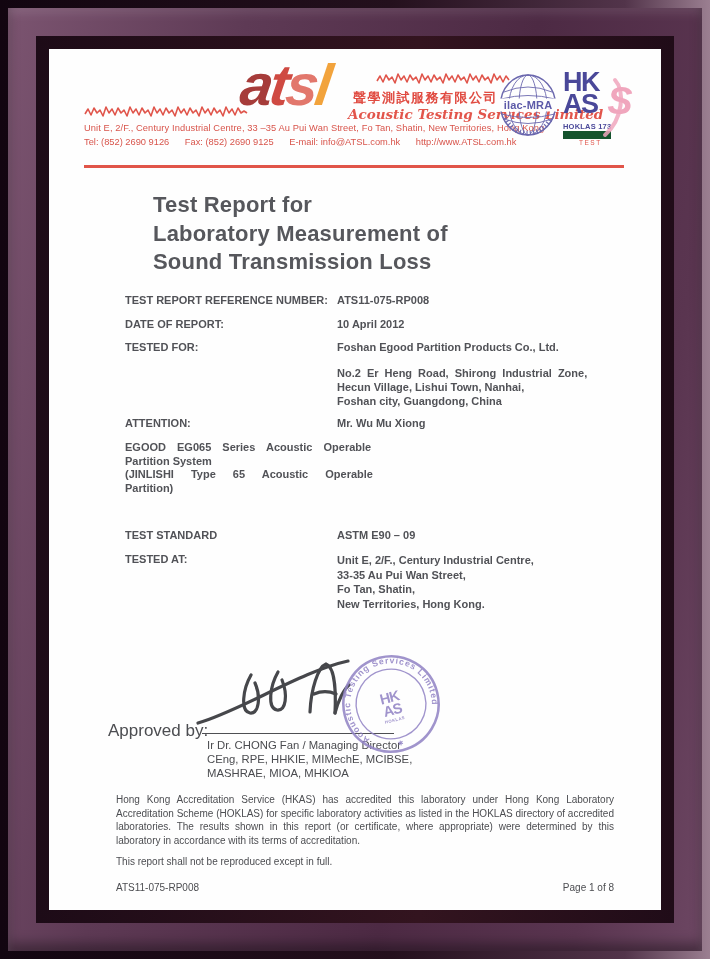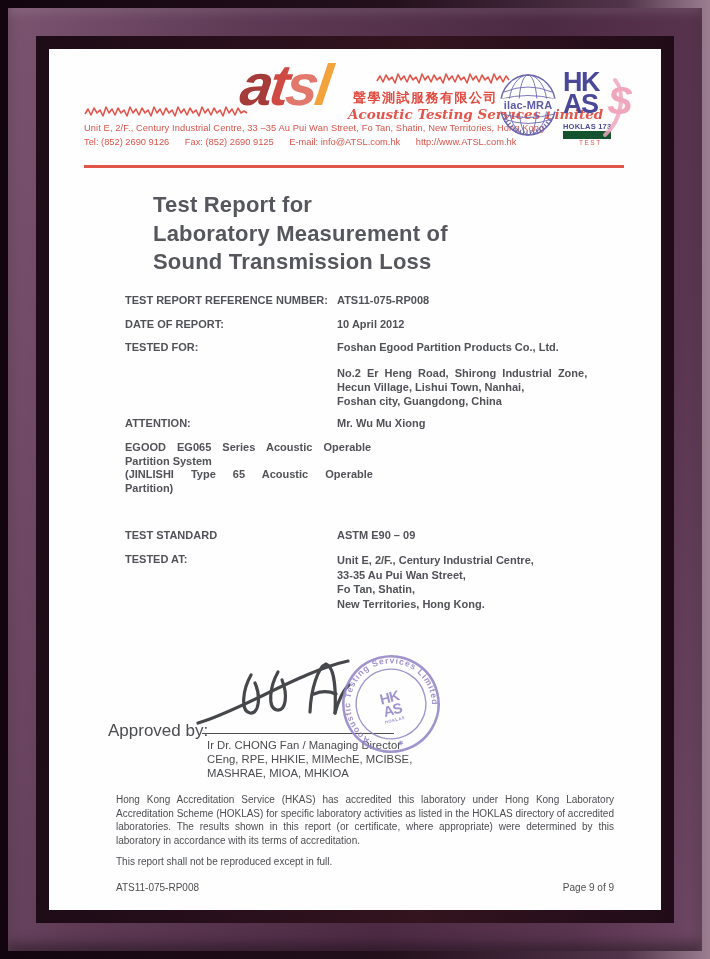--- a/index.html
+++ b/index.html
@@ -200,21 +200,21 @@
                 </g>
               </g>
             </svg>
           </div>
 
           <div class="footer">
             <div class="acc-para">Hong Kong Accreditation Service (HKAS) has accredited this laboratory under Hong Kong Laboratory Accreditation Scheme (HOKLAS) for specific laboratory activities as listed in the HOKLAS directory of accredited laboratories. The results shown in this report (or certificate, where appropriate) were determined by this laboratory in accordance with its terms of accreditation.</div>
             <div class="repro-note">This report shall not be reproduced except in full.</div>
             <div class="foot-row">
               <div>ATS11-075-RP008</div>
-              <div>Page 9 of 9</div>
+              <div>Page 1 of 8</div>
             </div>
           </div>
 
         </div>
       </div>
     </div>
   </div>
 </div>
 
 </body></html>

